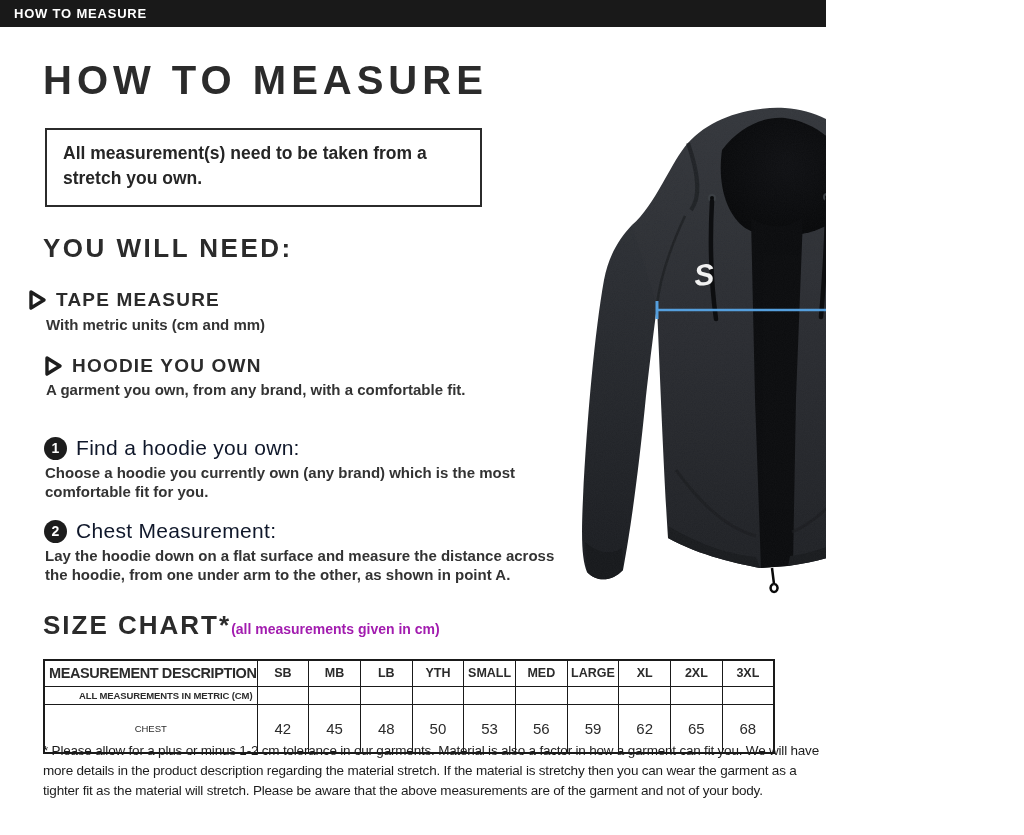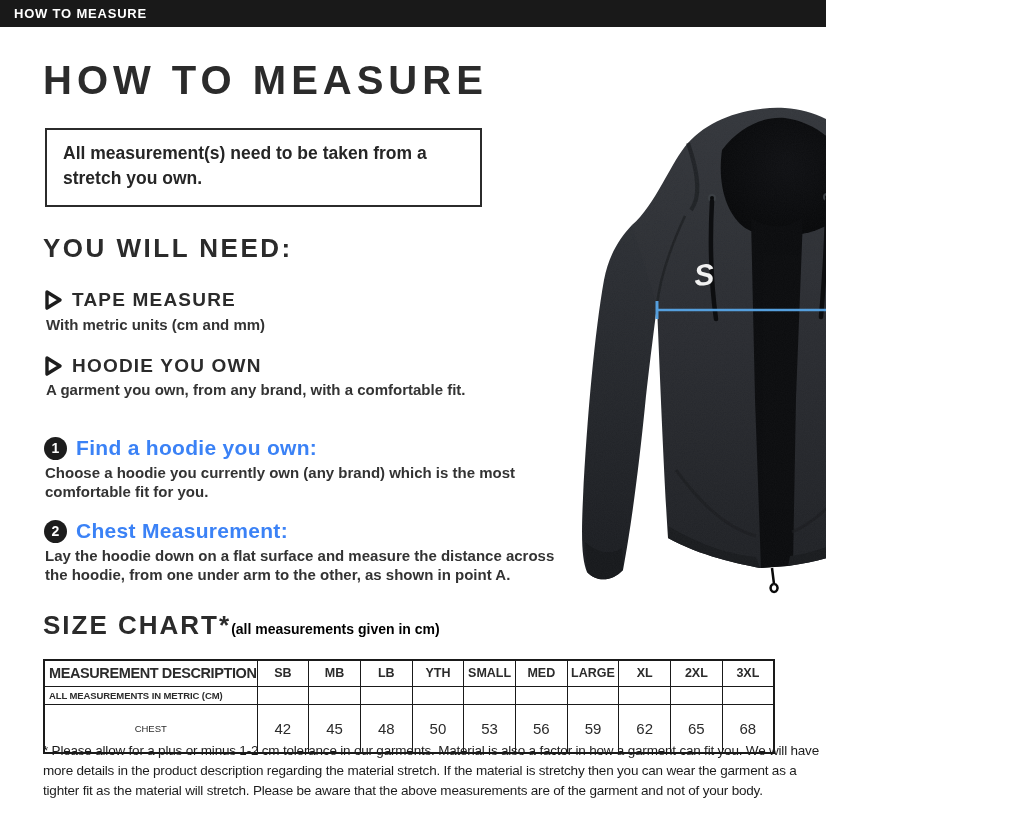--- a/index.html
+++ b/index.html
@@ -22,35 +22,35 @@
   .note-box p { font-size:17.5px; font-weight:bold; line-height:1.45; color:#262626; }
   .h2 { left:43px; top:233px; font-size:26px; font-weight:bold; letter-spacing:2.5px; color:#2b2b2b; white-space:nowrap; }
 
   .need-item-title { display:flex; align-items:center; gap:9px; }
   .need-item-title .txt { font-size:19px; font-weight:bold; letter-spacing:1.2px; color:#2b2b2b; white-space:nowrap; }
   .need-sub { font-size:15px; font-weight:bold; color:#333333; white-space:nowrap; }
 
   .step-head { display:flex; align-items:center; gap:9px; }
   .step-num { width:23px; height:23px; border-radius:50%; background:#1d1d1d; color:#ffffff;
               display:flex; align-items:center; justify-content:center; font-size:14px; font-weight:bold; flex:0 0 23px; }
-  .step-title { font-size:21px; font-weight:bold; color:#3b82f6; letter-spacing:.3px; white-space:nowrap; }
+  .step-title { font-size:21px; font-weight:normal; color:#0f172a; letter-spacing:.3px; white-space:nowrap; }
   .step-body { font-size:15px; font-weight:bold; color:#333333; line-height:1.27; width:522px; }
 
   .h3-row { left:43px; top:610px; display:flex; align-items:baseline; }
   .h3 { font-size:26px; font-weight:bold; letter-spacing:2px; color:#2b2b2b; white-space:nowrap; }
-  .h3-note { font-size:14px; font-weight:bold; color:#000000; white-space:nowrap; }
+  .h3-note { font-size:14px; font-weight:bold; color:#a21caf; white-space:nowrap; }
 
   
   table.size { left:43px; top:659px; position:absolute; border-collapse:collapse; table-layout:fixed; width:732px;
                border:2px solid #1a1a1a; }
   table.size th, table.size td { border:1px solid #1a1a1a; overflow:hidden; white-space:nowrap; }
   table.size col.c0 { width:213px; }
   th.mdesc { font-size:14.5px; font-weight:bold; letter-spacing:-.4px; text-align:left; padding:3px 4px; height:26px;margin-left:7px; }
   th.sz    { font-size:12.5px; font-weight:bold; text-align:center; }
-  td.rlabel { font-size:9.5px; font-weight:bold; letter-spacing:-.1px; text-align:left; padding:2px 4px; height:18px; }
+  td.rlabel { font-size:9.5px; font-weight:bold; letter-spacing:-.1px; text-align:right; padding:2px 4px; height:18px; }
   td.rlabel2 { font-size:9.5px; font-weight:normal; text-align:center; padding:18px 4px; height:17px; }
   td.val   { font-size:15px; text-align:center; }
 
   .footnote { left:43px; top:741px; width:788px; font-size:13.5px; letter-spacing:-.2px; color:#1c1c1c; line-height:1.47; }
 
   
   .figure { position:absolute; left:560px; top:98px; width:462px; height:515px; }
 
   .tri-icon { display:inline-block; }
 </style>
@@ -68,21 +68,21 @@
   </div>
 
   <div class="abs h1">HOW TO MEASURE</div>
 
   <div class="abs note-box">
     <p>All measurement(s) need to be taken from a stretch you own.</p>
   </div>
 
   <div class="abs h2">YOU WILL NEED:</div>
 
-  <div class="abs need-item-title" style="left:44px; top:289px;">
+  <div class="abs need-item-title" style="left:28px; top:289px;">
     <svg class="tri-icon" width="19" height="22" viewBox="0 0 19 22">
       <polygon points="3,3 16,11 3,19" fill="none" stroke="#1d1d1d" stroke-width="3.4" stroke-linejoin="round"></polygon>
     </svg>
     <span class="txt">TAPE MEASURE</span>
   </div>
   <div class="abs need-sub" style="left:46px; top:316px;">With metric units (cm and mm)</div>
 
   <div class="abs need-item-title" style="left:44px; top:355px;">
     <svg class="tri-icon" width="19" height="22" viewBox="0 0 19 22">
       <polygon points="3,3 16,11 3,19" fill="none" stroke="#1d1d1d" stroke-width="3.4" stroke-linejoin="round"></polygon>

